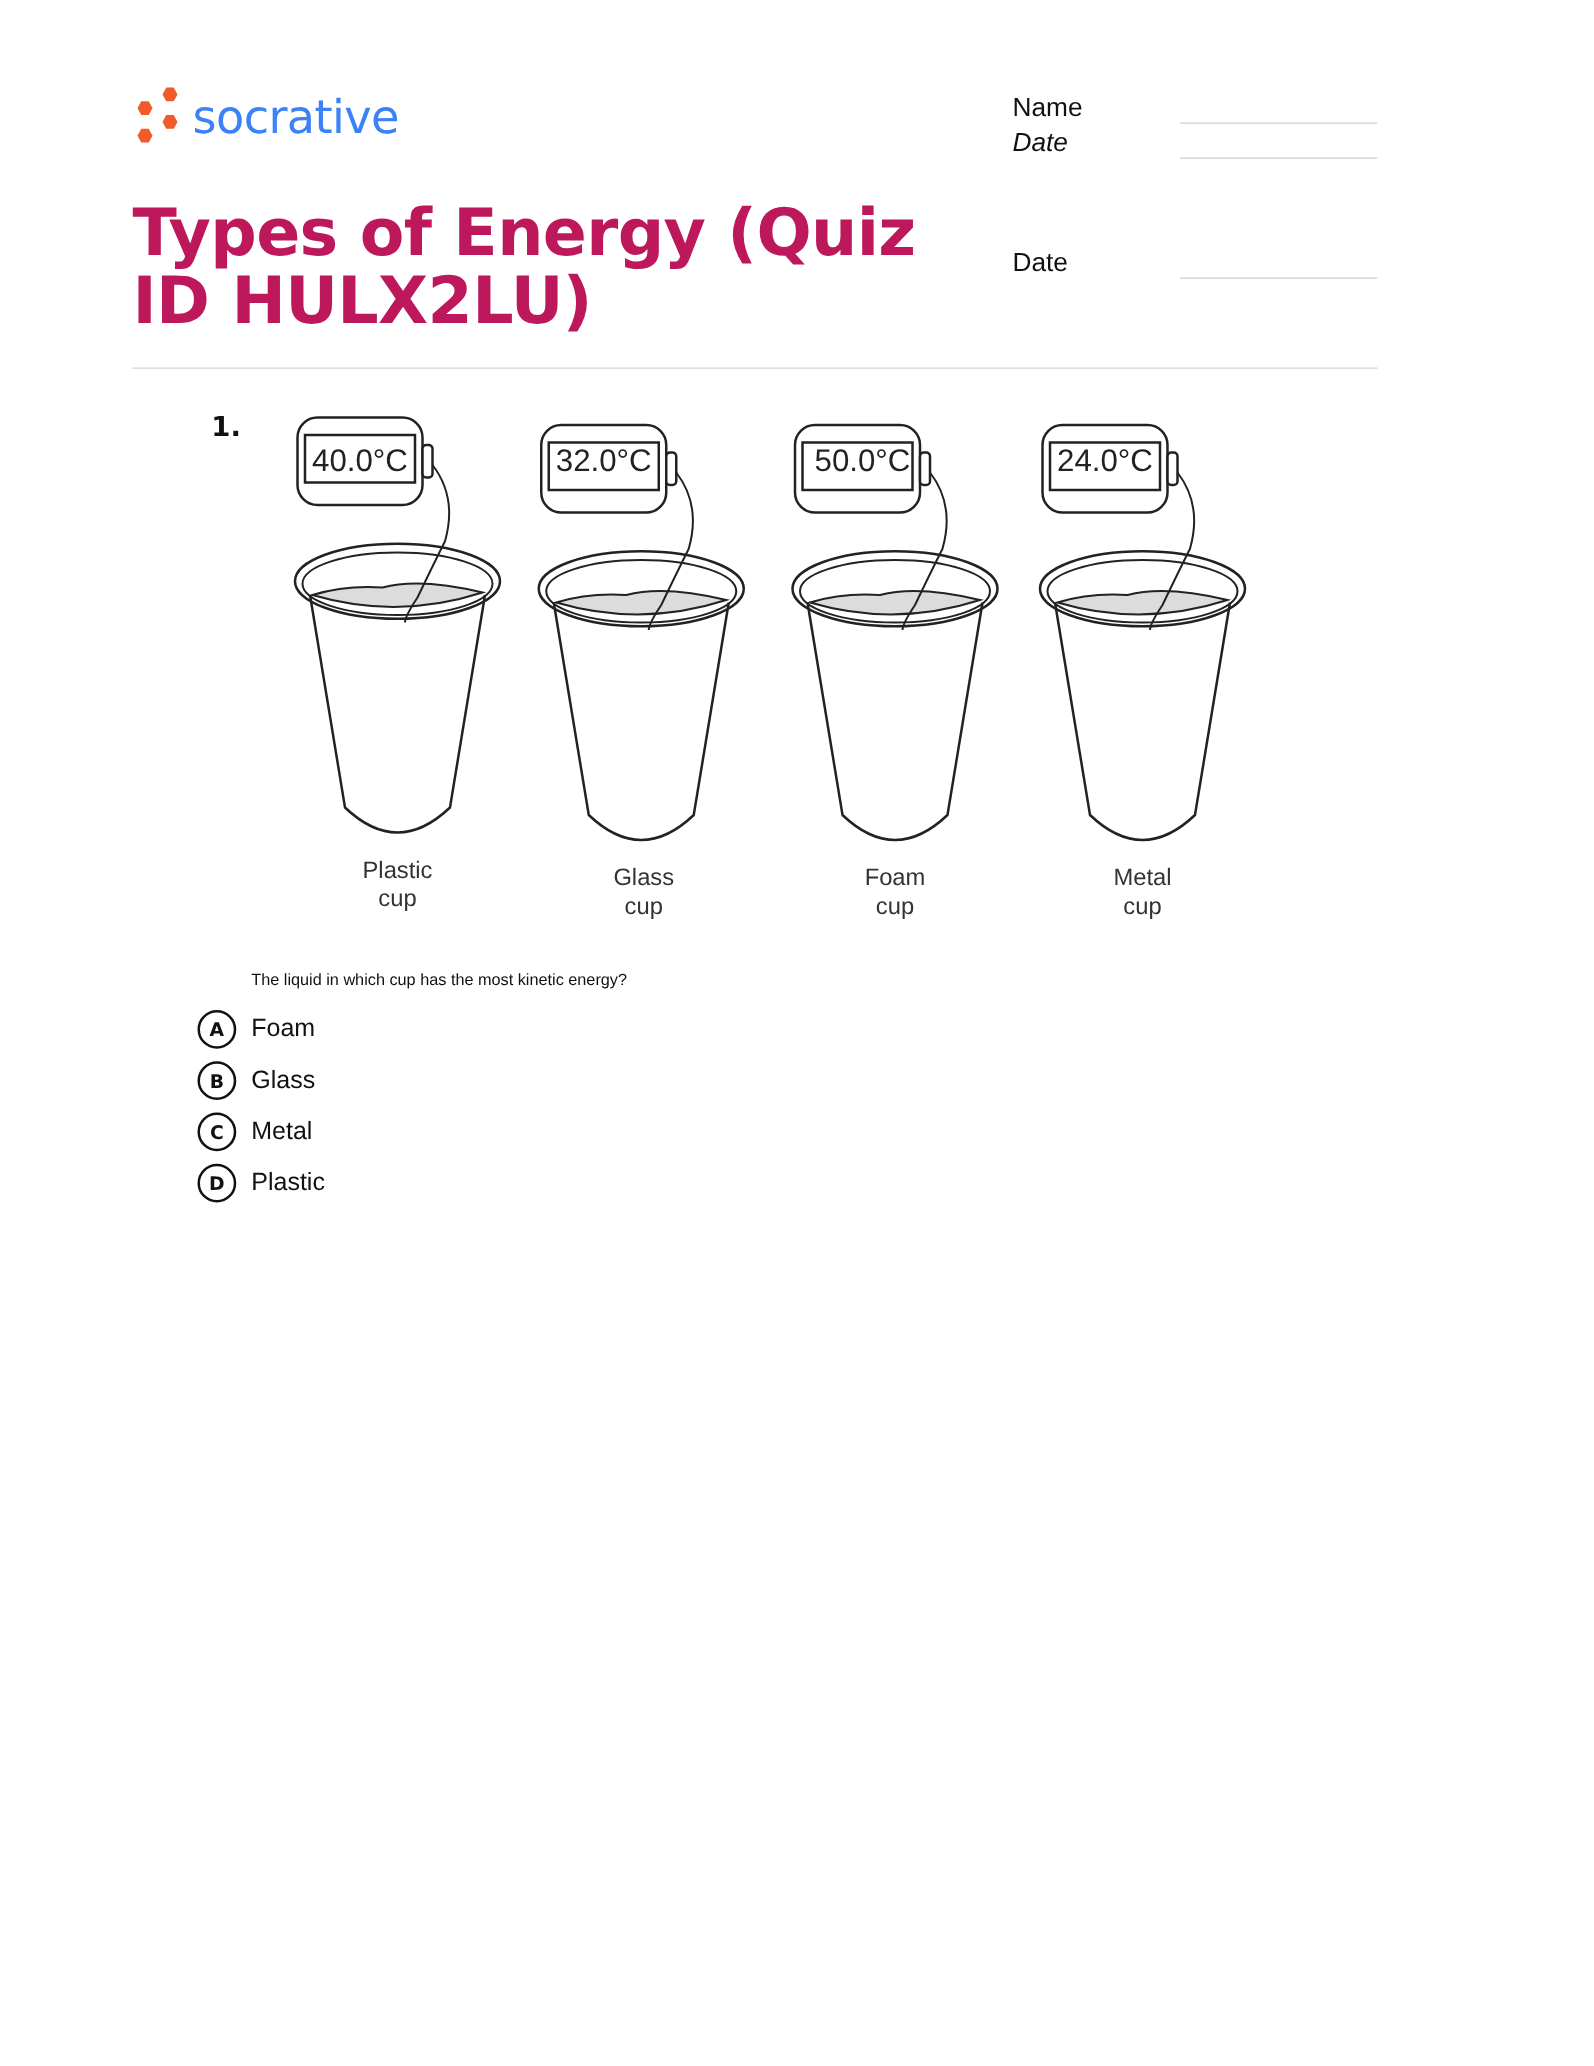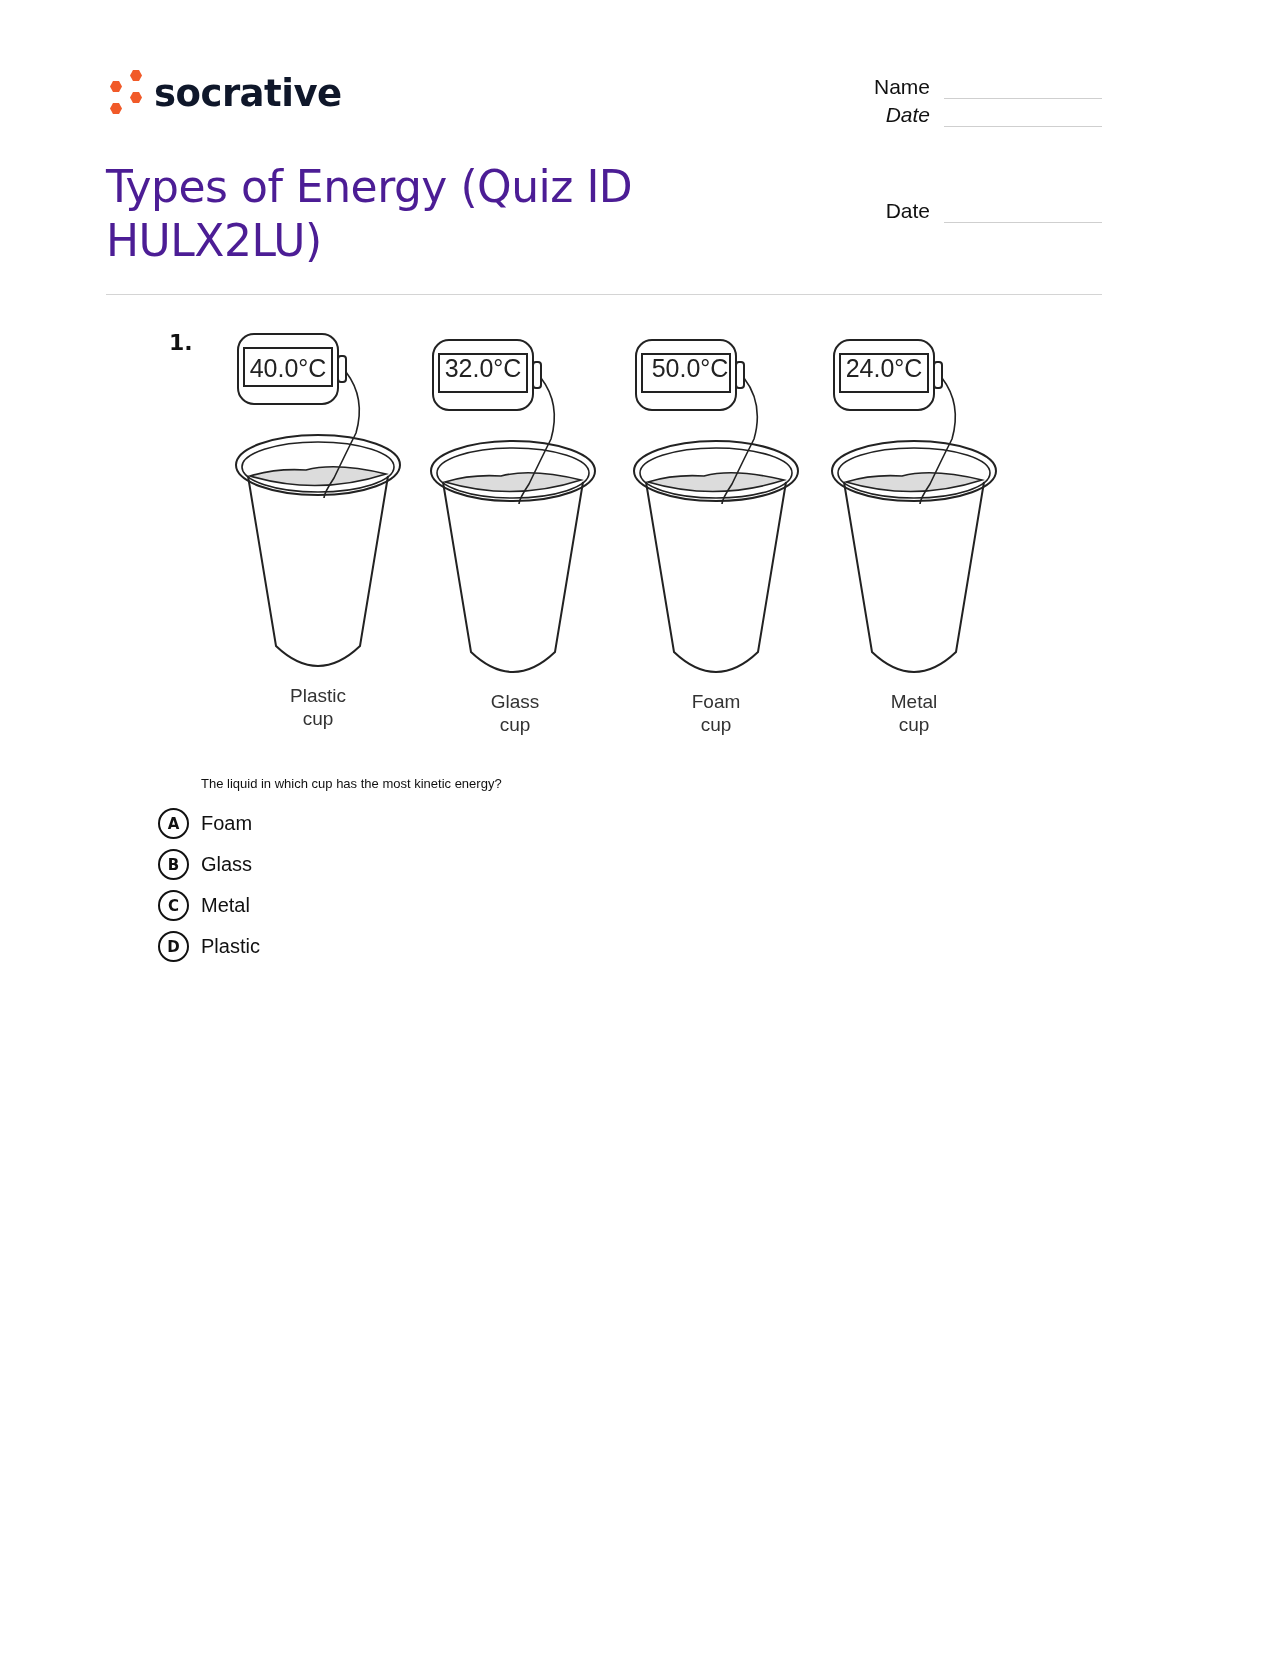--- a/index.html
+++ b/index.html
@@ -3,33 +3,33 @@
   <meta charset="utf-8">
   <style>
     html, body { margin: 0; padding: 0; background: #ffffff; }
     body {
       width: 1275px; height: 1653px; position: relative; overflow: hidden;
       font-family: "Liberation Sans", "DejaVu Sans", sans-serif; color: #111111;
     }
     .logo { position: absolute; left: 106px; top: 68px; height: 50px; display: flex; align-items: center; }
     .logo svg { width: 40px; height: 50px; }
     .logo-text {
-      font-family: "DejaVu Sans", sans-serif; font-weight: bold; font-size: 37px;
-      letter-spacing: -0.5px; color: #0f172a; margin-left: 8px; line-height: 1;
+      font-family: "DejaVu Sans", sans-serif; font-weight: normal; font-size: 37px;
+      letter-spacing: -0.5px; color: #3b82f6; margin-left: 8px; line-height: 1;
     }
     .field { position: absolute; display: flex; align-items: flex-end; }
     .field-label {
-      width: 120px; text-align: right; font-size: 21px; color: #111;
+      width: 120px; font-size: 21px; color: #111;
       font-family: "Liberation Sans", sans-serif; line-height: 1;
     }
     .field-line { width: 158px; height: 0; border-bottom: 1.5px solid #cfcfcf; margin-left: 14px; margin-bottom: -2px; }
     .title {
       position: absolute; left: 106px; top: 160px; width: 640px;
-      font-family: "DejaVu Sans", sans-serif; font-weight: normal; font-size: 44px;
-      line-height: 54px; letter-spacing: -0.5px; color: #4c1d95; margin: 0;
+      font-family: "DejaVu Sans", sans-serif; font-weight: bold; font-size: 52px;
+      line-height: 54px; letter-spacing: -0.5px; color: #be185d; margin: 0;
     }
     .divider { position: absolute; left: 106px; top: 294px; width: 996px; height: 0; border-top: 1.5px solid #d4d4d4; }
     .q-num {
       position: absolute; left: 169px; top: 330px; font-family: "DejaVu Sans", sans-serif;
       font-weight: bold; font-size: 22px; color: #111;
     }
     .figure { position: absolute; left: 226px; top: 328px; width: 790px; height: 420px; text-align: right; }
     .figure svg { width: 790px; height: 420px; display: block; }
     .temp-text { font-family: "Liberation Sans", sans-serif; font-size: 25px; fill: #222; }
     .cup-label { font-family: "Liberation Sans", sans-serif; font-size: 19px; fill: #333; }

